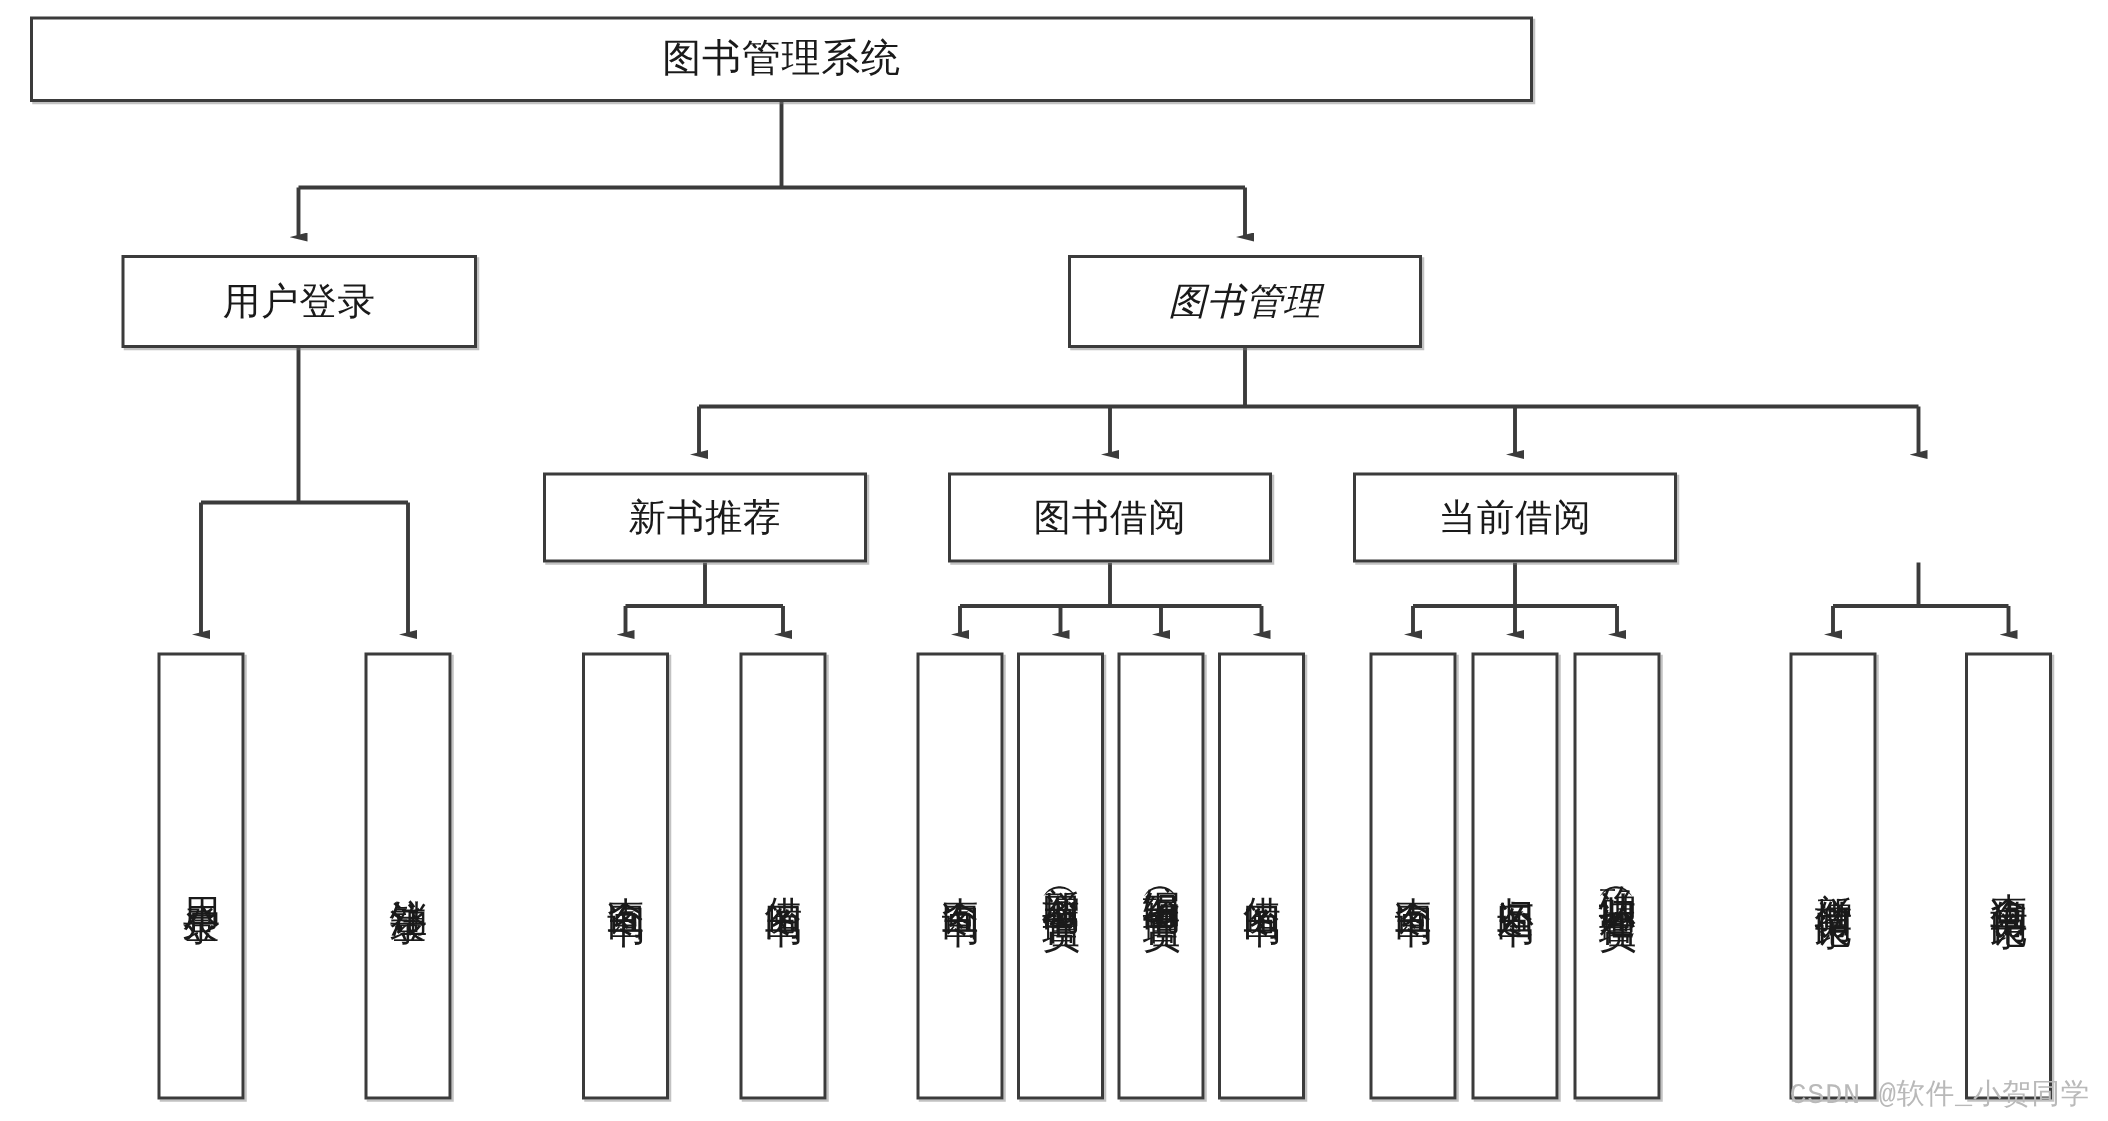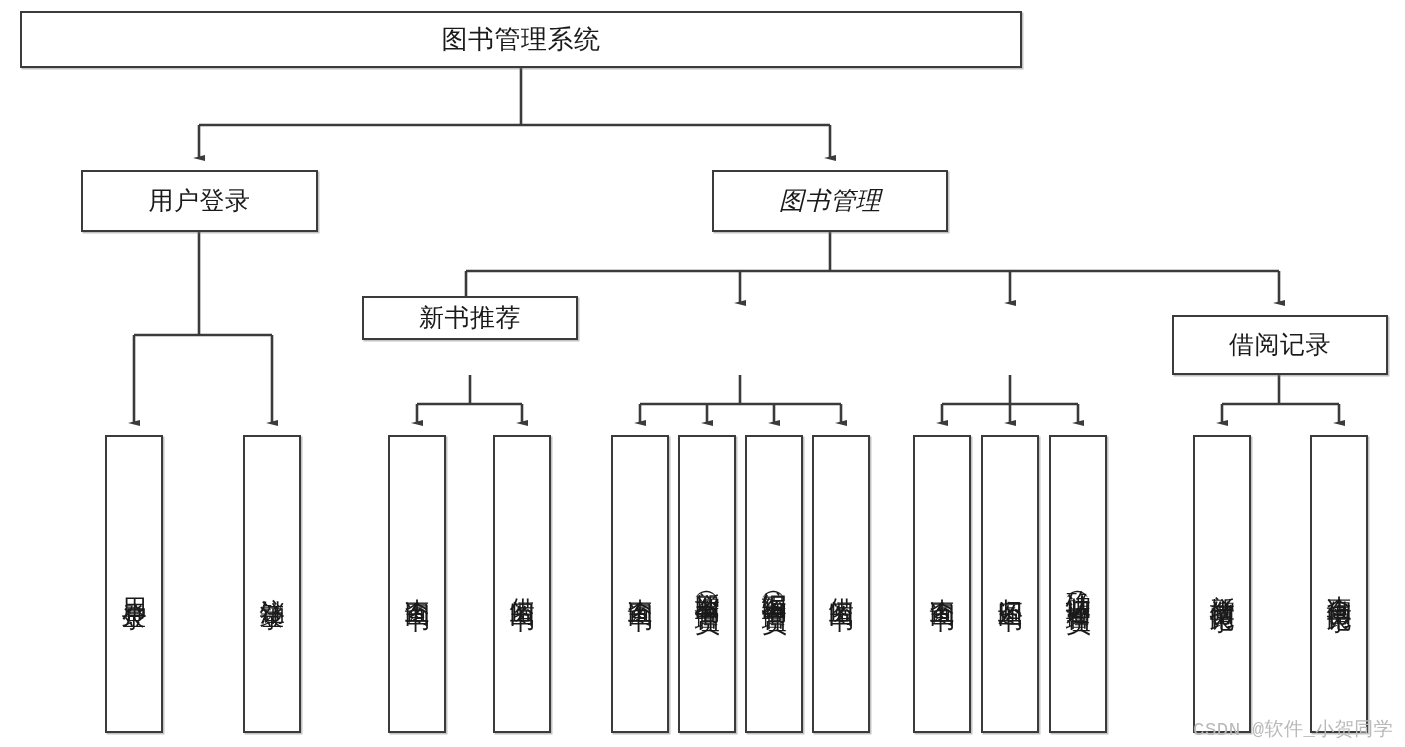--- a/index.html
+++ b/index.html
@@ -109,25 +109,28 @@
     <span class="lbl">图书管理系统</span>
   </div>
 
   <div class="node horiz" style="left:81px;top:170px;width:237px;height:62px;">
     <span class="lbl">用户登录</span>
   </div>
   <div class="node horiz" style="left:712px;top:170px;width:236px;height:62px;font-style:italic;">
     <span class="lbl">图书管理</span>
   </div>
 
-  <div class="node horiz" style="left:362px;top:296px;width:216px;height:44px;">
+  <div class="node horiz" style="left:362px;top:315px;width:216px;height:60px;">
     <span class="lbl">新书推荐</span>
   </div>
-  <div class="node horiz" style="left:1172px;top:315px;width:216px;height:60px;">
-    <span class="lbl">借阅记录</span>
+  <div class="node horiz" style="left:632px;top:315px;width:216px;height:60px;">
+    <span class="lbl">图书借阅</span>
+  </div>
+  <div class="node horiz" style="left:902px;top:315px;width:216px;height:60px;">
+    <span class="lbl">当前借阅</span>
   </div>
 
   <div class="node vert" style="left:105px;top:435px;width:58px;height:298px;">
     <span class="lbl">用户登录</span>
   </div>
   <div class="node vert" style="left:243px;top:435px;width:58px;height:298px;">
     <span class="lbl">注销登录</span>
   </div>
 
   <div class="node vert" style="left:388px;top:435px;width:58px;height:298px;">

